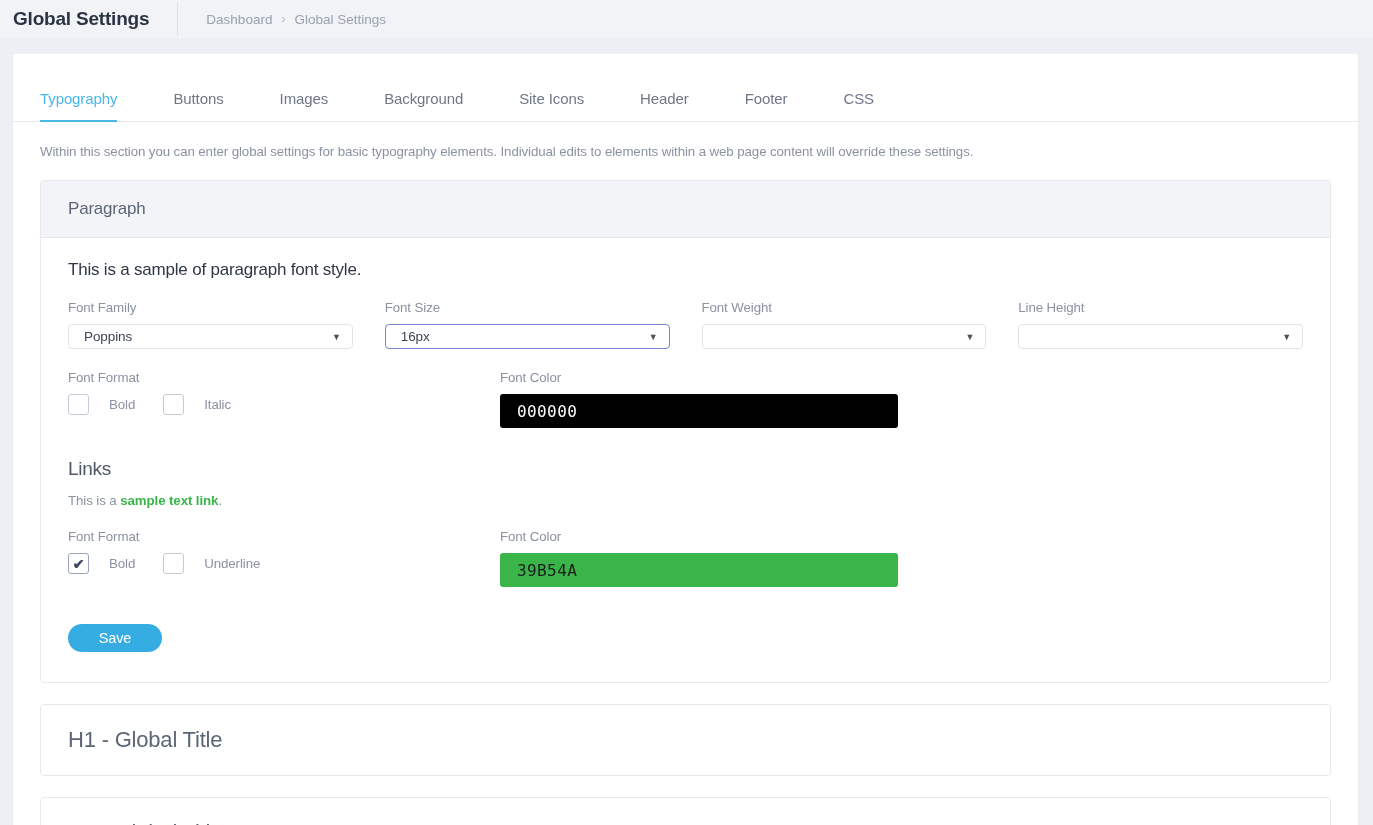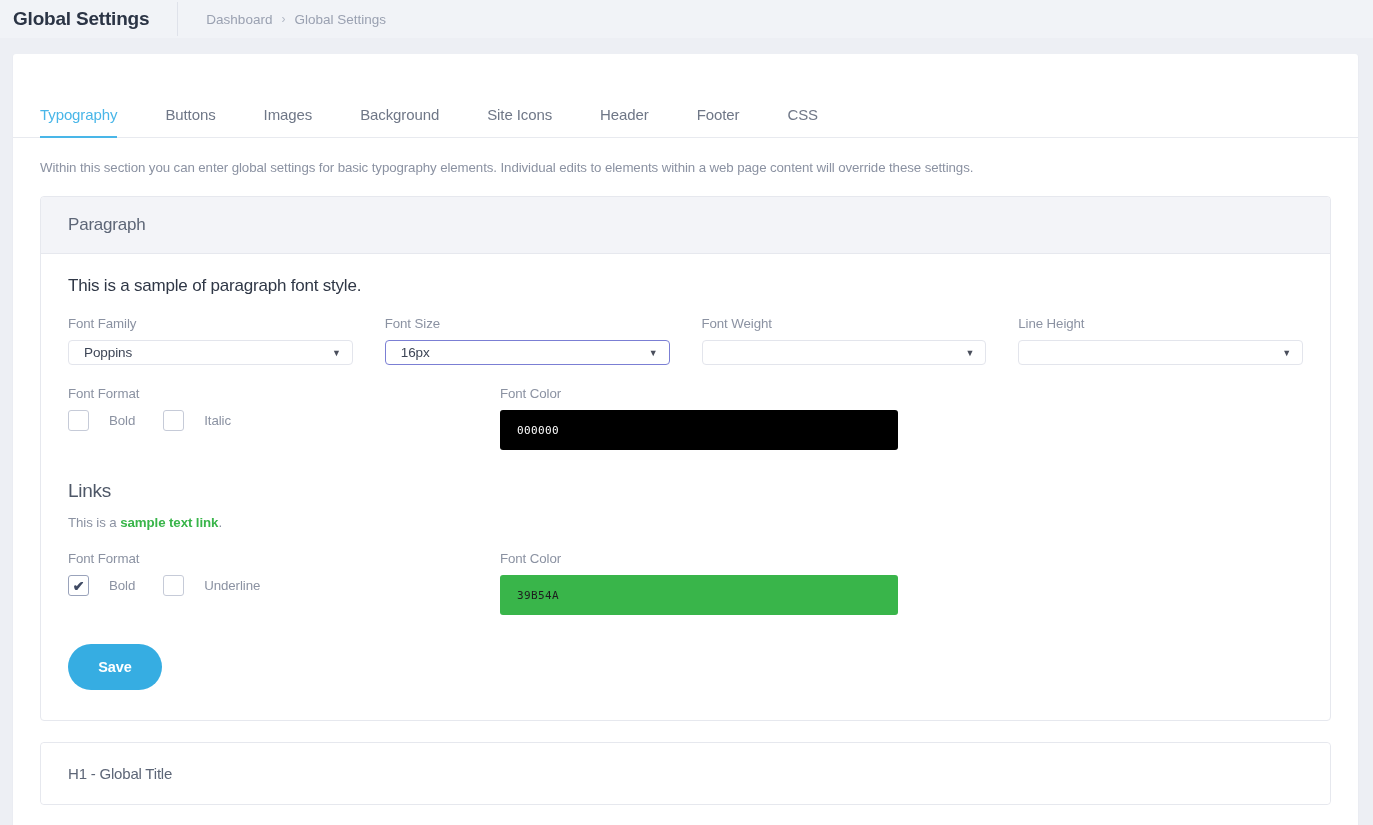--- a/index.html
+++ b/index.html
@@ -53,24 +53,24 @@
     min-height: 780px;
     background: #ffffff;
     border-radius: 3px 3px 0 0;
     box-shadow: 0 1px 2px rgba(30,40,60,.06);
   }
 
   
   .tabs {
     display: flex;
     align-items: flex-end;
-    gap: 8px;
+    gap: 16px;
     padding: 36px 27px 0 27px;
     border-bottom: 1px solid #e8eaef;
-    margin: 16px 0 0 0;
+    margin: 0 0 0 0;
   }
   .tab {
     font-size: 15px;
     color: #6f7787;
     padding: 0 20px 14px 20px;
     position: relative;
     cursor: pointer;
     white-space: nowrap;
     letter-spacing: -0.1px;
   }
@@ -188,27 +188,27 @@
   .check-label {
     font-size: 13.3px;
     color: #8b92a2;
     margin-left: 20px;
     margin-right: 12px;
     letter-spacing: -0.1px;
     white-space: nowrap;
   }
 
   .swatch {
-    height: 40px;
+    height: 34px;
     border-radius: 3px;
     display: flex;
     align-items: center;
     padding-left: 17px;
     font-family: "DejaVu Sans Mono", monospace;
-    font-size: 11px;
+    font-size: 16px;
     letter-spacing: 0.4px;
     cursor: pointer;
     margin-top: 8px;
   }
 
   
   .sub-head {
     font-size: 19px;
     color: #4e5767;
     margin: 30px 0 0 0;
@@ -221,44 +221,44 @@
     margin: 13px 0 0 0;
     letter-spacing: -0.1px;
   }
   .link-sample a {
     color: #39b54a;
     font-weight: bold;
     text-decoration: none;
   }
 
   .btn-save {
-    margin-top: 29px;
+    margin-top: 37px;
     display: inline-flex;
     align-items: center;
     justify-content: center;
     width: 94px;
-    height: 46px;
+    height: 28px;
     border-radius: 24px;
     background: #36ade2;
     color: #ffffff;
     font-size: 14.5px;
-    font-weight: bold;
+    font-weight: normal;
     border: none;
     cursor: pointer;
     letter-spacing: -0.1px;
     font-family: "Liberation Sans", sans-serif;
   }
 
   .collapsed-panel { margin-top: 21px; }
   .collapsed-panel .panel-head {
     background: #ffffff;
     border-bottom: none;
     border-radius: 4px;
     padding: 22px 27px;
-    font-size: 15px;
+    font-size: 22px;
     color: #5d6677;
   }
 </style>
 </head>
 <body>
 
 <div class="topbar">
   <div class="topbar-title">Global Settings</div>
   <div class="topbar-sep"></div>
   <div class="breadcrumb">

